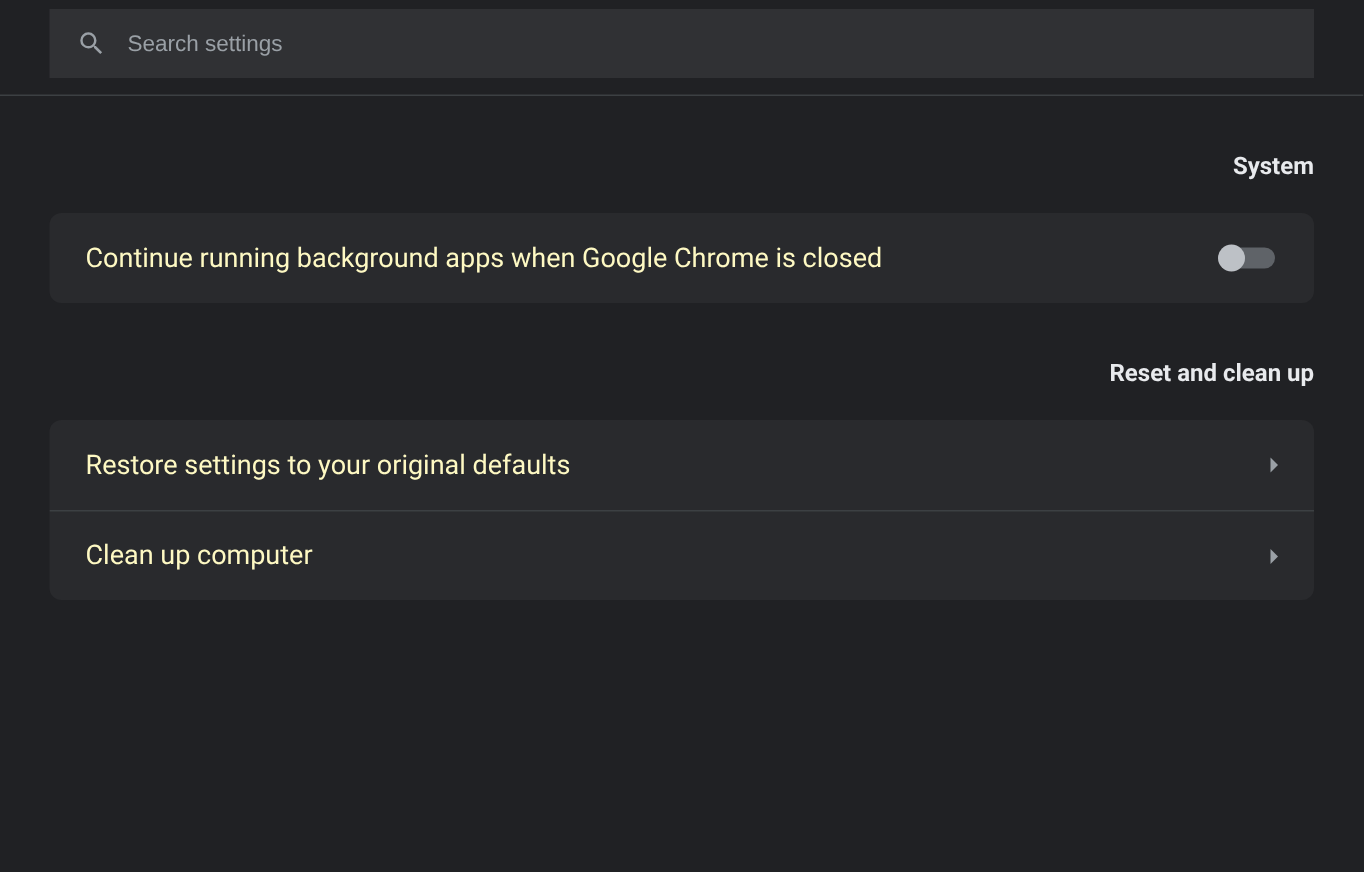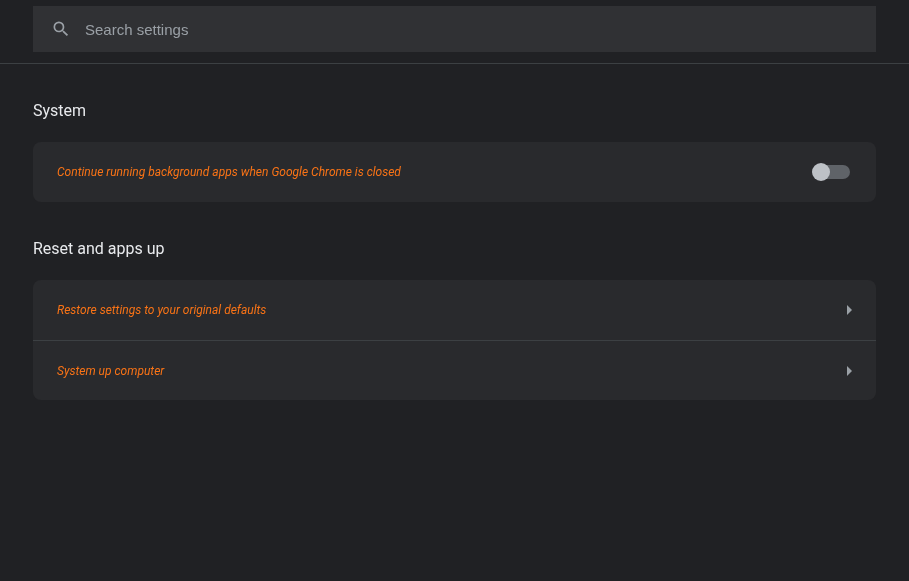--- a/index.html
+++ b/index.html
@@ -45,47 +45,47 @@
     .search-input::placeholder {
       color: #9aa0a6;
     }
     .divider-bar {
       height: 1px;
       background: #3c4043;
       margin: 11px -33px 0 -33px;
     }
     .section-title {
       font-size: 16px;
-      font-weight: 400;
+      font-weight: 700;
       color: #e8eaed;
       margin-top: 37px;
       margin-bottom: 22px;
+      text-align: right;
     }
     .card {
       background: #292a2d;
       border-radius: 8px;
       overflow: hidden;
     }
     .row {
       height: 60px;
       display: flex;
       align-items: center;
       padding: 0 24px;
       border-top: 1px solid #3c4043;
       position: relative;
     }
     .row:first-child {
       border-top: none;
     }
     .row-label {
       flex: 1;
-      font-size: 12px;
-      color: #f97316;
+      font-size: 18px;
+      color: #fef9c3;
       font-weight: 400;
-      font-style: italic;
     }
     .toggle {
       width: 36px;
       height: 14px;
       border-radius: 7px;
       position: relative;
       margin-right: 2px;
     }
     .toggle.off {
       background: #5f6368;
@@ -139,26 +139,26 @@
 
   <div class="card">
     <div class="row">
       <span class="row-label">Continue running background apps when Google Chrome is closed</span>
       <div class="toggle off">
         <div class="toggle-thumb"></div>
       </div>
     </div>
   </div>
 
-  <h2 class="section-title">Reset and apps up</h2>
+  <h2 class="section-title">Reset and clean up</h2>
 
   <div class="card">
     <div class="row">
       <span class="row-label">Restore settings to your original defaults</span>
       <div class="arrow-icon"></div>
     </div>
     <div class="row">
-      <span class="row-label">System up computer</span>
+      <span class="row-label">Clean up computer</span>
       <div class="arrow-icon"></div>
     </div>
   </div>
 
 </div>
 
 </body></html>

